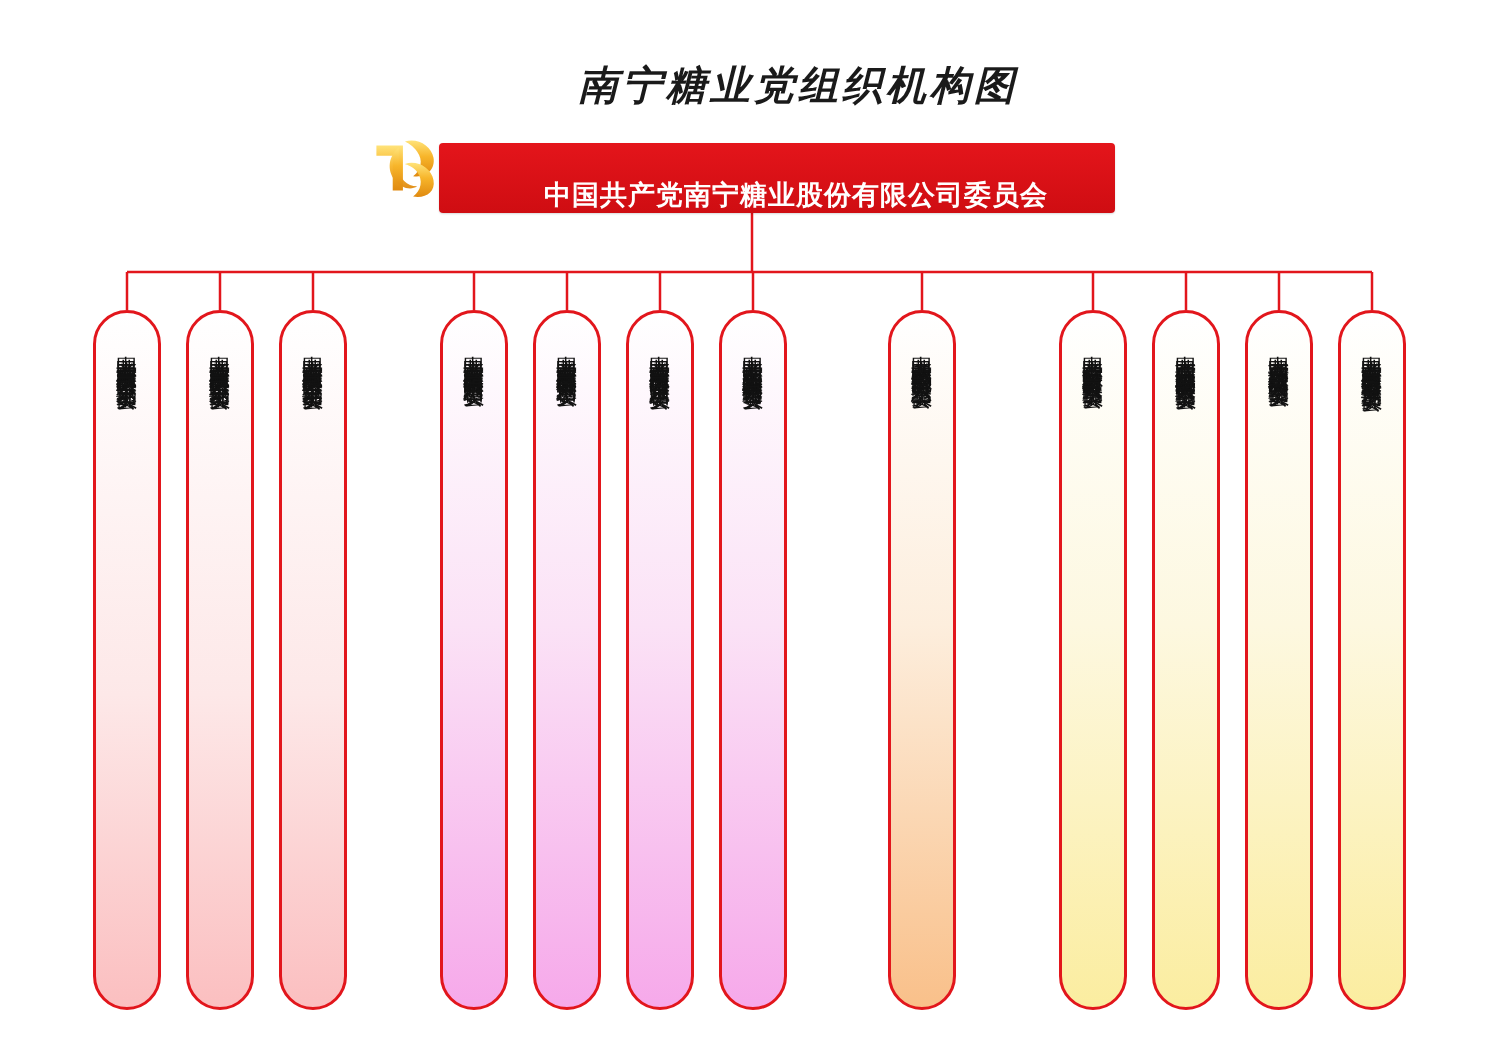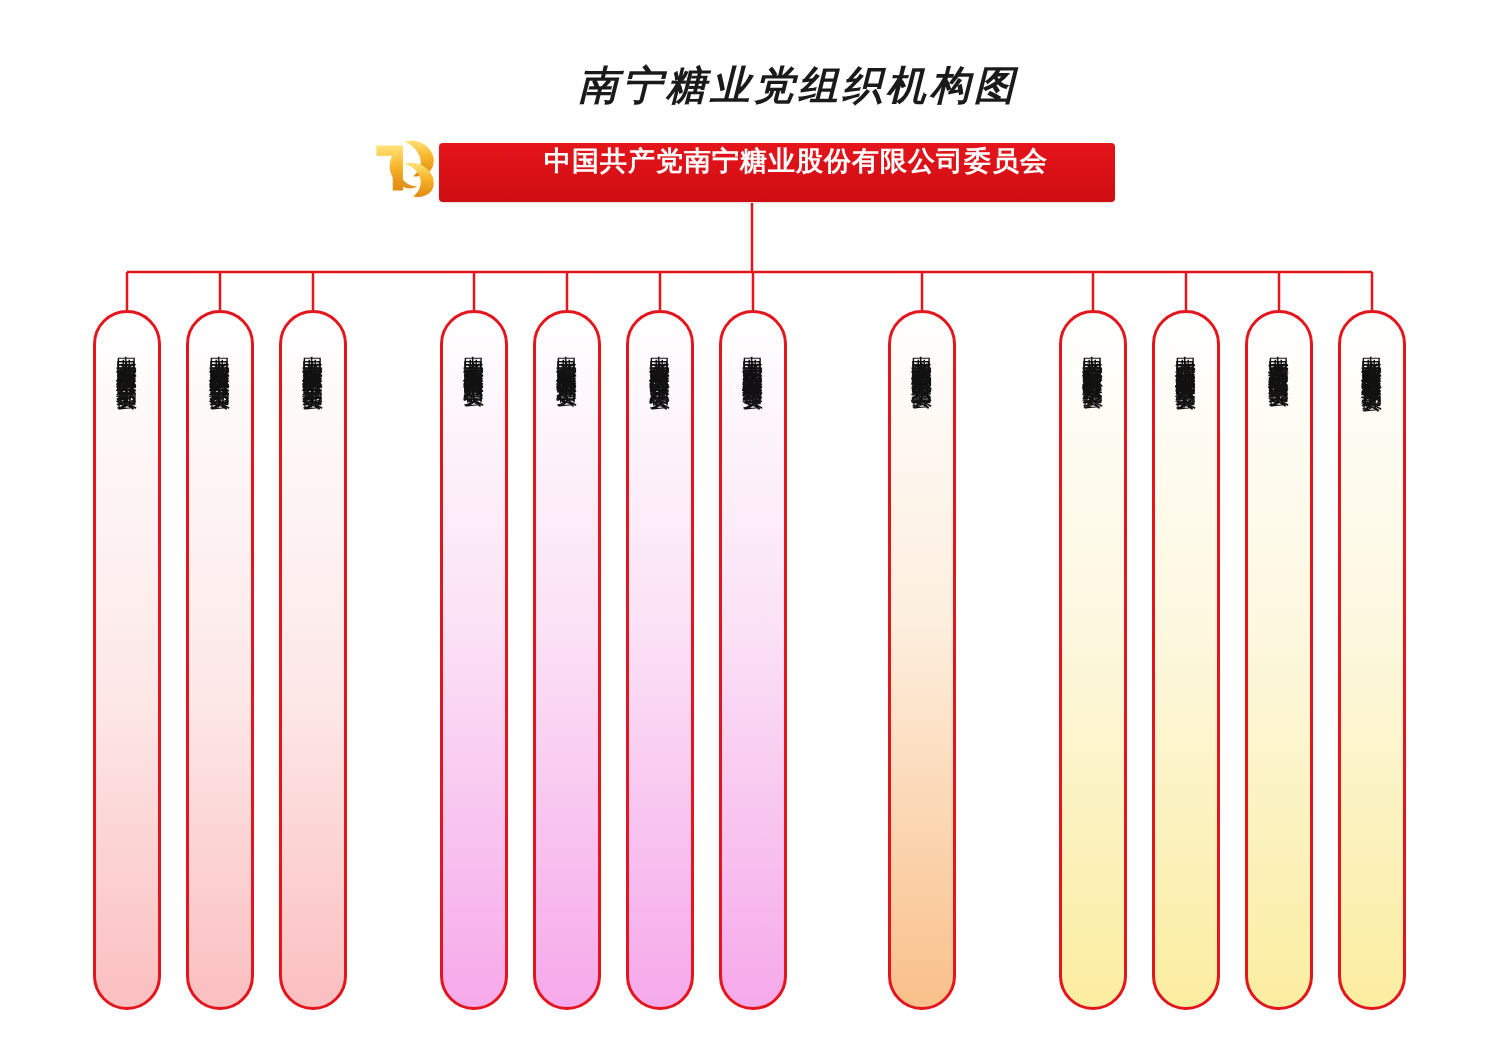--- a/index.html
+++ b/index.html
@@ -48,25 +48,25 @@
     top: 0;
     width: 104px;
     height: 68px;
     z-index: 3;
   }
   .root-bar {
     position: absolute;
     left: 84px;
     top: 9px;
     width: 676px;
-    height: 59px;
+    height: 70px;
     background: linear-gradient(180deg, #e4151b 0%, #cf0d12 100%);
     border-radius: 4px;
     display: flex;
-    align-items: flex-start;
+    align-items: flex-end;
     justify-content: center;
     box-shadow: 0 1px 2px rgba(0,0,0,0.15);
   }
   .root-label {
     color: #ffffff;
     font-size: 27px;
     font-weight: bold;
     letter-spacing: 1px;
     padding-left: 38px;
     white-space: nowrap;

